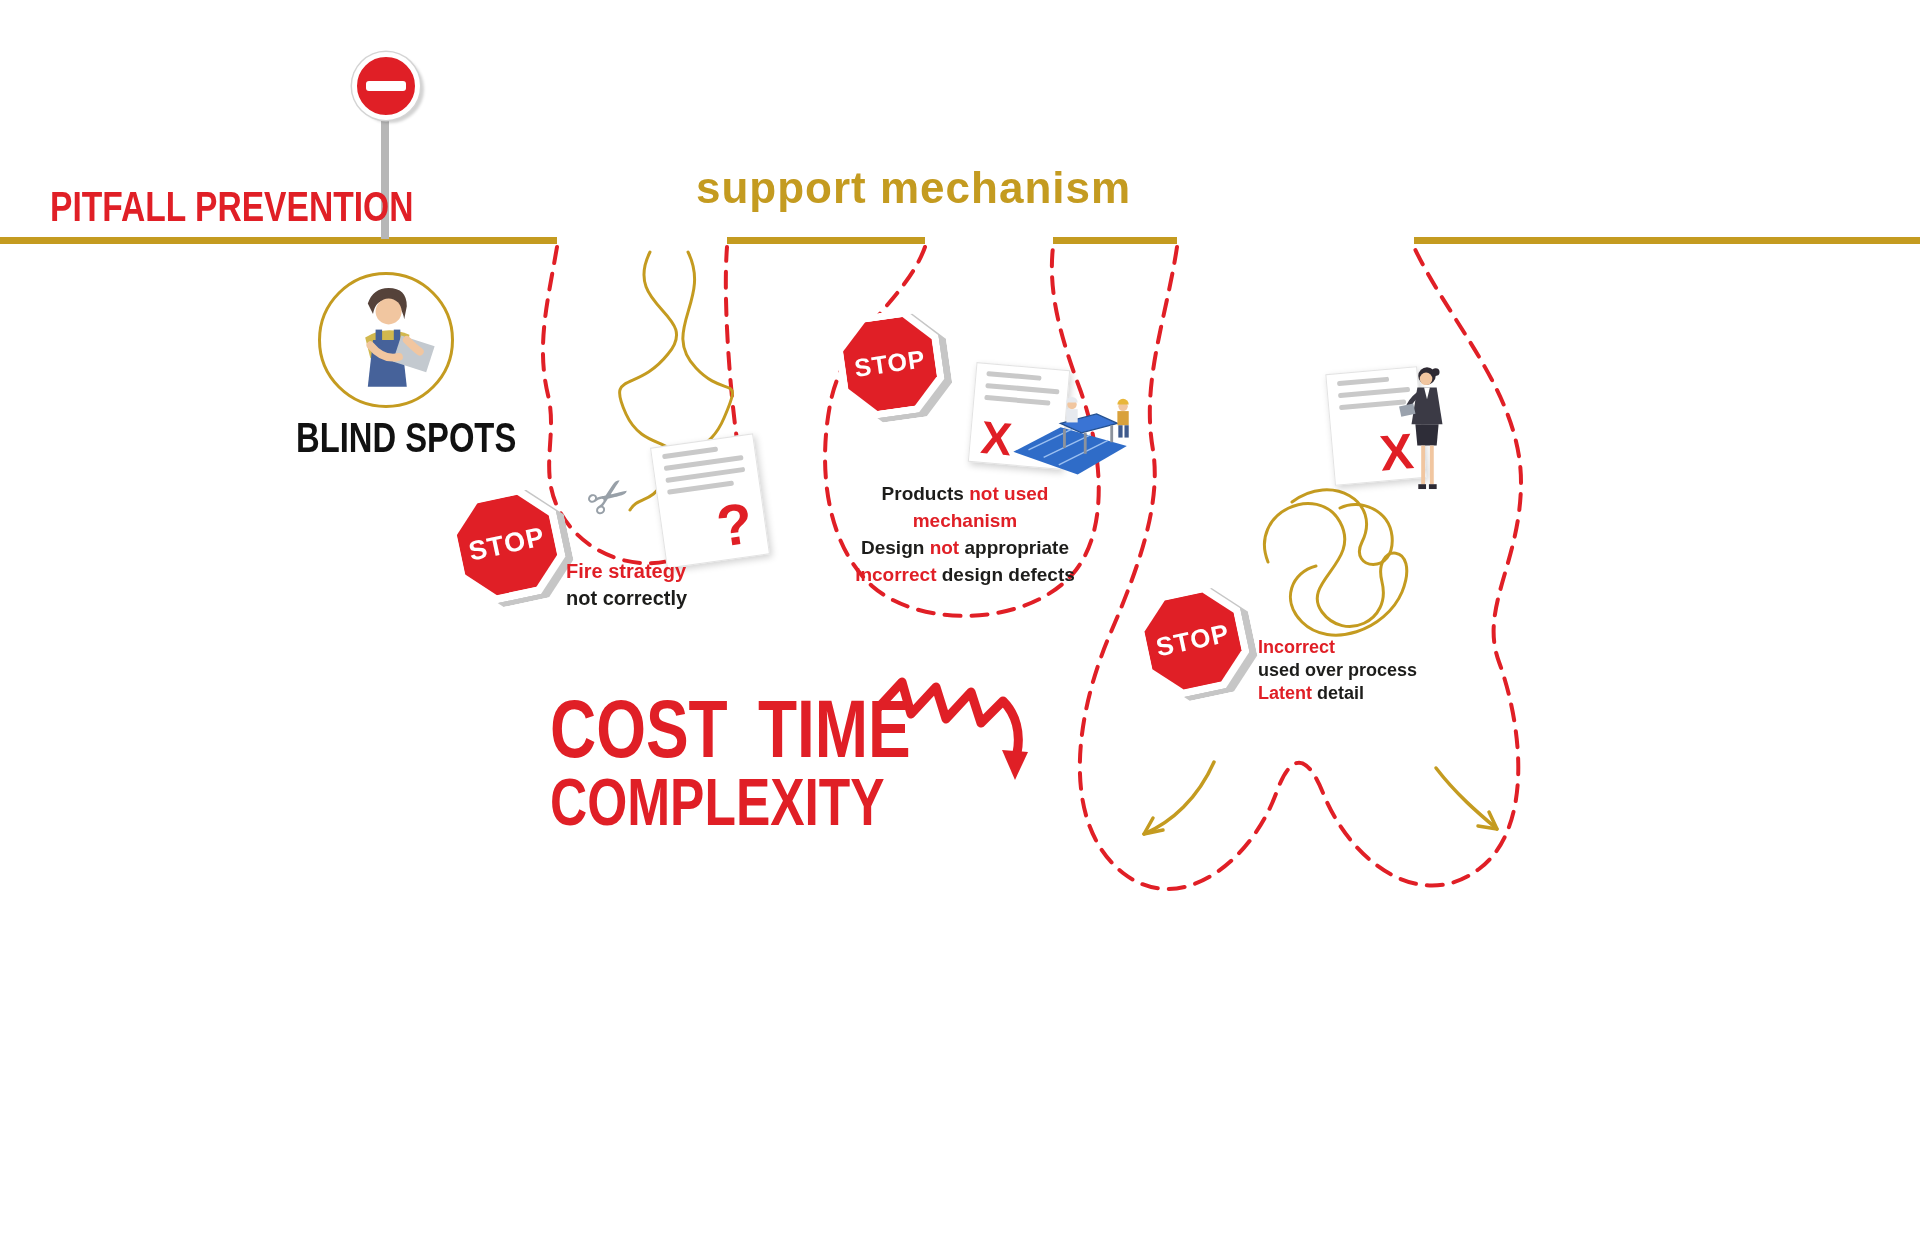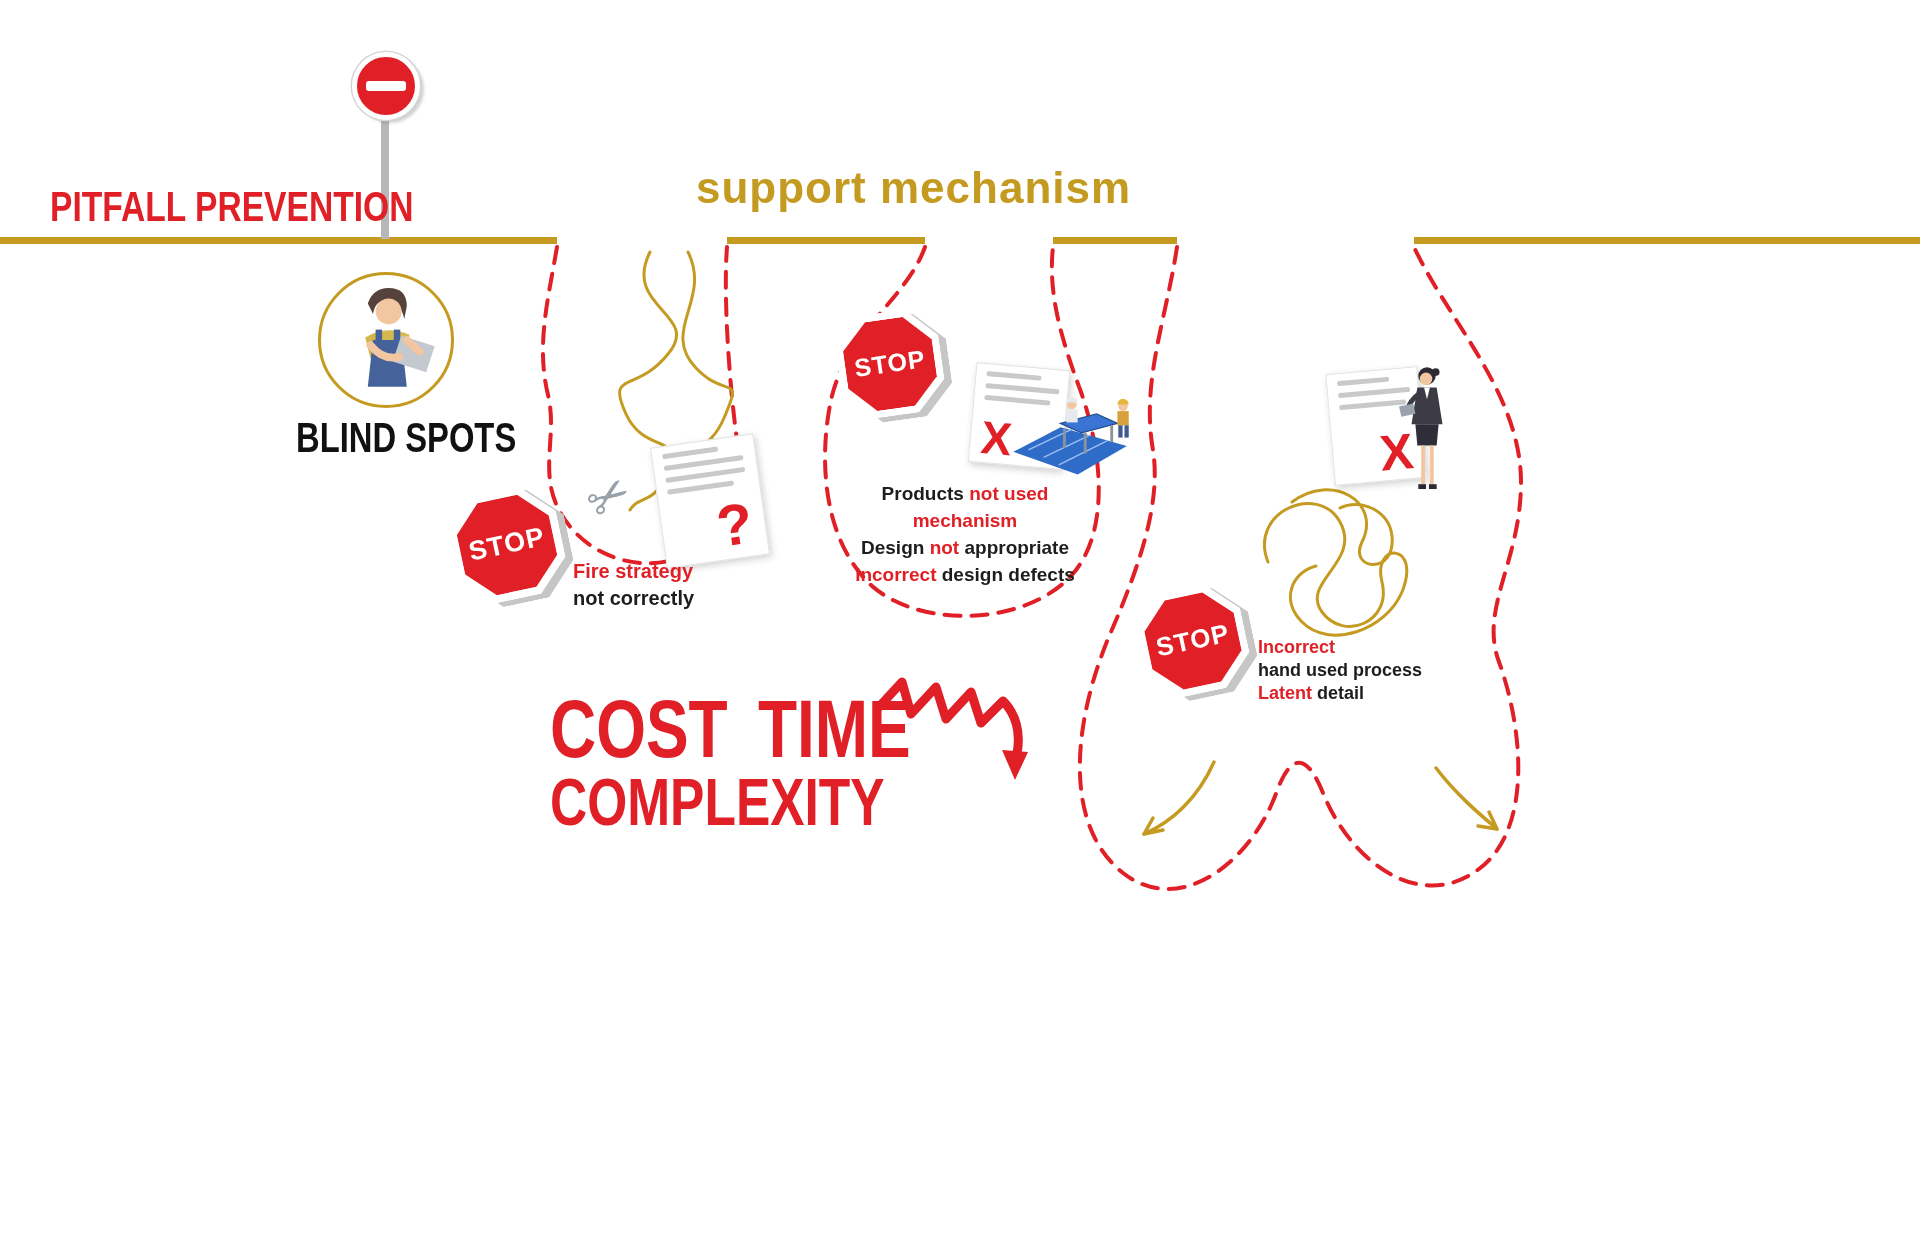--- a/index.html
+++ b/index.html
@@ -58,21 +58,21 @@
   .doc2{left:972px;top:366px;width:94px;height:100px;transform:rotate(5deg);}
   .doc2 .mark{left:10px;bottom:2px;font-size:46px;}
   .doc3{left:1330px;top:370px;width:92px;height:112px;transform:rotate(-5deg);}
   .doc3 .mark{right:10px;bottom:2px;font-size:50px;}
 
   .scissors{position:absolute;left:588px;top:472px;font-size:50px;color:#98a0a8;
     transform:rotate(-35deg);line-height:1;}
 
   .pit-text{font-weight:bold;}
   .red-text{color:var(--red);} .dark-text{color:var(--dark);}
-  .fire-text{position:absolute;left:566px;top:558px;font-size:20px;line-height:27px;margin-left:7px;}
+  .fire-text{position:absolute;left:566px;top:558px;font-size:20px;line-height:27px;}
   .design-text{position:absolute;left:830px;top:480px;width:270px;text-align:center;font-size:19px;line-height:27px;}
   .handover-text{position:absolute;left:1258px;top:636px;font-size:18px;line-height:23px;}
 
   .impact1{position:absolute;left:550px;top:682px;font-size:82px;font-weight:bold;color:var(--red);
     transform:scaleX(.78);transform-origin:left top;white-space:nowrap;word-spacing:16px;}
   .impact2{position:absolute;left:550px;top:764px;font-size:66px;font-weight:bold;color:var(--red);
     transform:scaleX(.78);transform-origin:left top;white-space:nowrap;}
 
   .illus{position:absolute;}
   .team-illus{left:1002px;top:378px;width:140px;height:104px;}
@@ -223,21 +223,21 @@
       <span class="red-text">Incorrect</span>
       <span class="dark-text">design defects</span>
     </div>
   </div>
 
   <div class="pit-text handover-text">
     <div>
       <span class="red-text">Incorrect</span>
     </div>
     <div>
-      <span class="dark-text">hand used process</span>
+      <span class="dark-text">used over process</span>
     </div>
     <div>
       <span class="red-text">Latent</span>
       <span class="dark-text">detail</span>
     </div>
   </div>
 
   <div class="impact1">COST TIME</div>
   <div class="impact2">COMPLEXITY</div>
 

